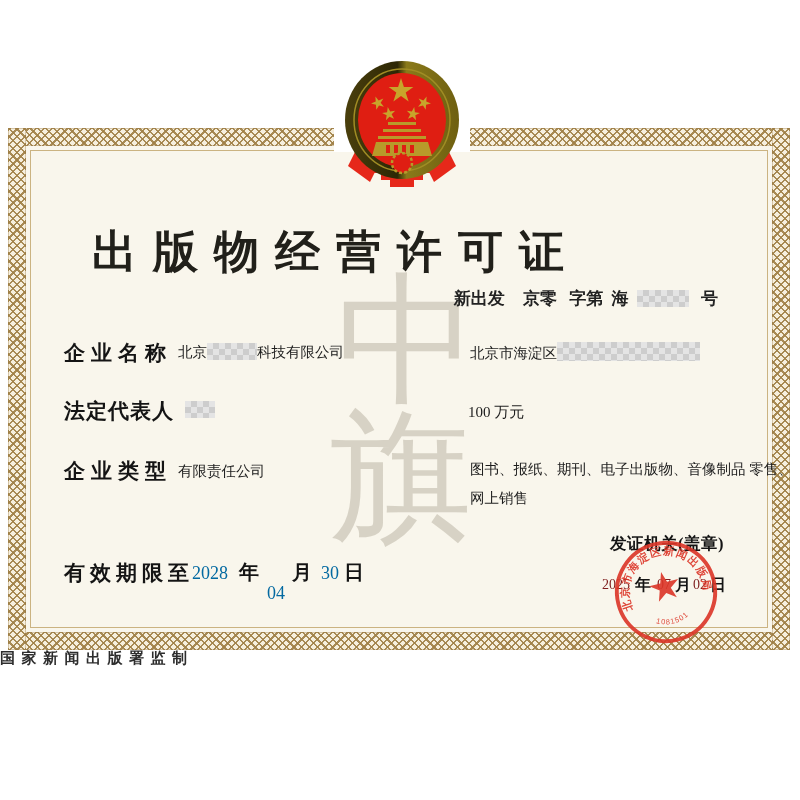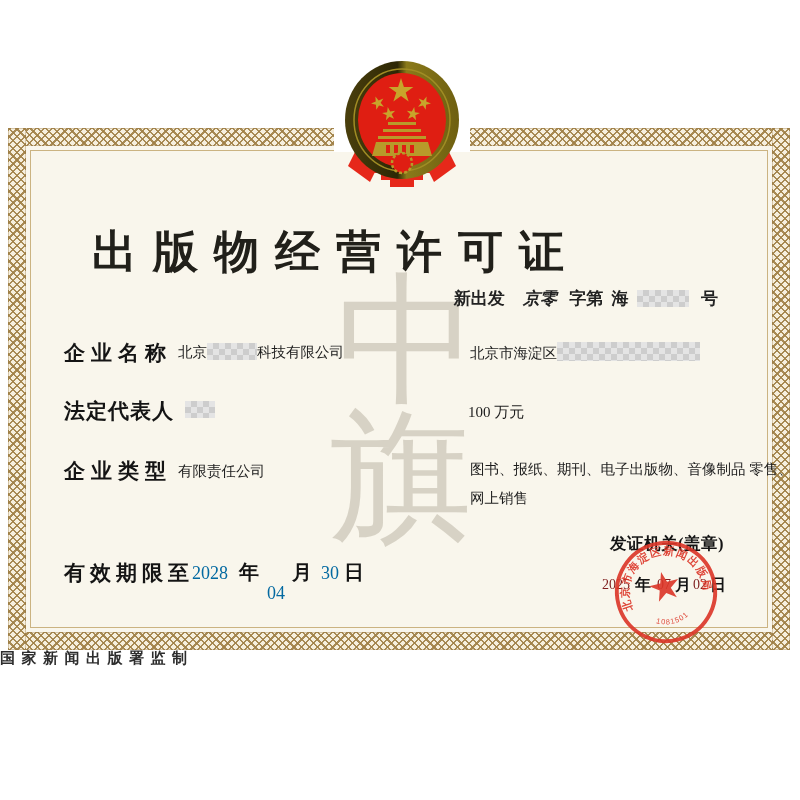--- a/index.html
+++ b/index.html
@@ -25,21 +25,21 @@
       font-family:"Liberation Serif",serif;font-weight:400;}
   .wm1{left:336px;top:270px;}
   .wm2{left:330px;top:406px;}
 
   
   .title{position:absolute;left:0;top:222px;width:656px;text-align:center;
          font-family:"Liberation Sans",sans-serif;font-weight:900;font-size:45px;
          letter-spacing:16px;text-indent:16px;color:#21201a;white-space:nowrap;}
   .serial{position:absolute;left:0;top:287px;width:718px;text-align:right;
           font-size:17px;font-weight:700;color:#222;white-space:nowrap;}
-  .serial .gapL{margin-left:14px;font-style:italic;} .serial .gapM{margin-left:8px;} .serial .gapS{margin-left:4px;}
+  .serial .gapL{margin-left:14px;} .serial .gapM{margin-left:8px;} .serial .gapS{margin-left:4px;}
 
   
   .mosaic{display:inline-block;vertical-align:-3px;background-color:#e4e4e4;
     background-image:
       linear-gradient(45deg,#cdcdcd 25%,transparent 25%,transparent 75%,#cdcdcd 75%),
       linear-gradient(45deg,#cdcdcd 25%,transparent 25%,transparent 75%,#cdcdcd 75%);
     background-size:12px 12px;background-position:0 0,6px 6px;}
 
   
   .lab{position:absolute;font-weight:700;font-size:21px;color:#141414;

